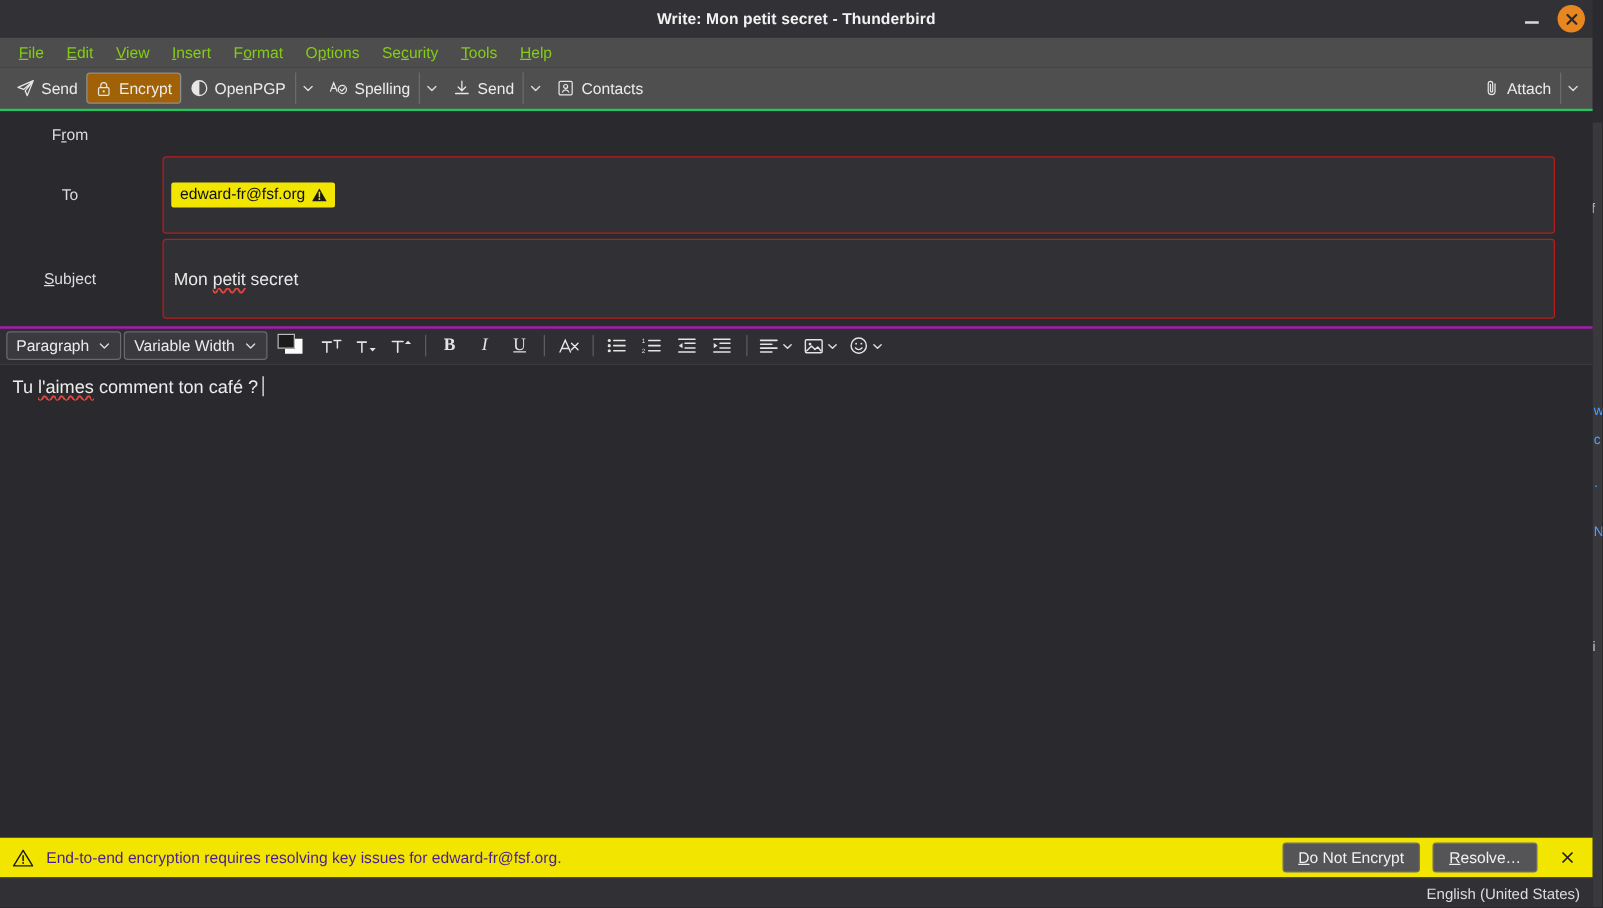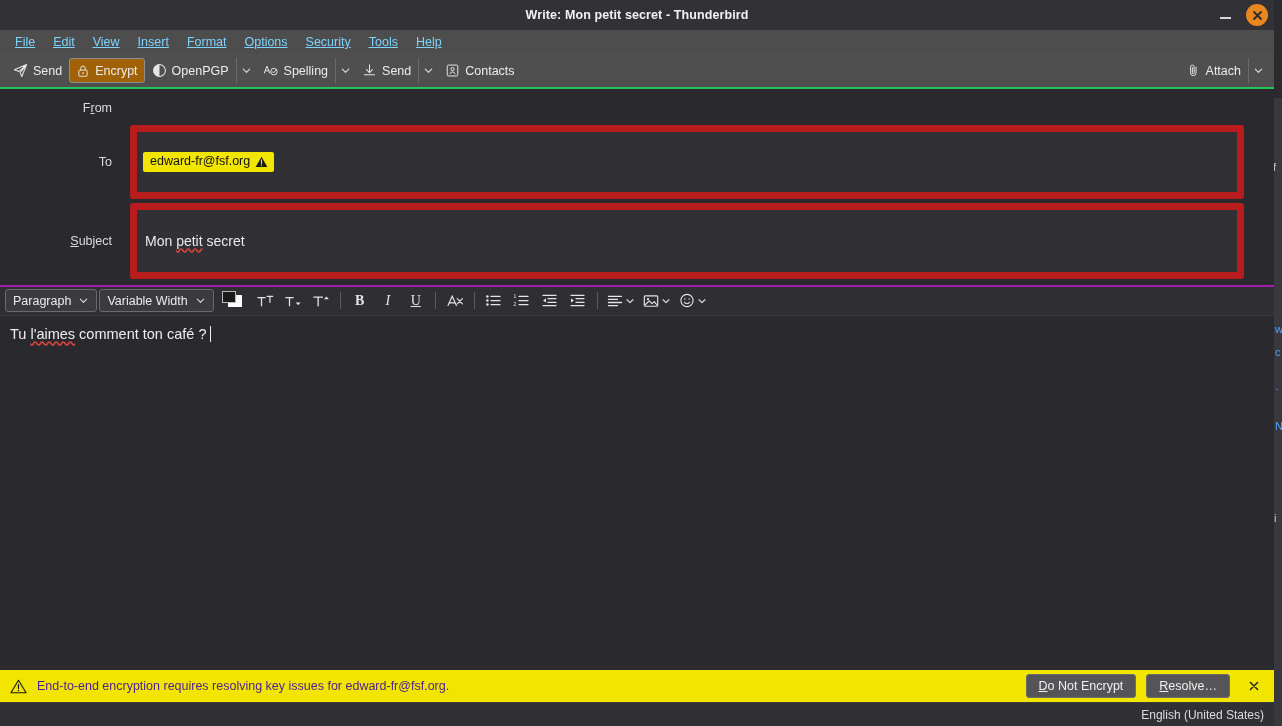--- a/index.html
+++ b/index.html
@@ -89,24 +89,23 @@
   .tb-close svg { display:block; }
 
   
   .menubar {
     height: 24px; flex: 0 0 24px;
     background: #4d4d4d;
     display: flex; align-items: center;
     padding-left: 6px;
   }
   .menu-item {
-    font-size: 12.5px; color: #7dd3fc;
+    font-size: 12.5px; color: #84cc16;
     padding: 2px 9px;
     white-space: nowrap;
-    text-decoration: underline;
   }
   .menu-item u { text-decoration: underline; }
 
   
   .toolbar {
     height: 35px; flex: 0 0 35px;
     background: #4f4f4f;
     display: flex; align-items: center;
     padding: 0 6px;
     border-bottom: 2px solid #22c55e;
@@ -142,21 +141,21 @@
     padding: 4px 14px 4px 0;
     flex: 0 0 auto;
   }
   .hrow {
     display: flex; align-items: center;
     min-height: 30px;
     padding: 2px 0;
   }
   .hlabel {
     width: 130px; flex: 0 0 130px;
-    text-align: right;
+    text-align: center;
     padding-right: 18px;
     font-size: 12.5px;
     color: #dcdcdc;
     white-space: nowrap;
   }
   .hlabel u { text-decoration: underline; }
 
   .from-line {
     display: flex; align-items: center; gap: 8px;
     font-size: 12.5px; color: #e8e8e8;
@@ -169,21 +168,21 @@
   .vsep { color: #777; padding: 0 6px; }
   .cc-btn, .bcc-btn {
     font-size: 12.5px; color: #e0e0e0; padding: 2px 8px; border-radius: 3px;
   }
   .more-btn { color: #e0e0e0; font-size: 15px; padding: 0 6px; }
 
   .field-box {
     flex: 1 1 auto;
     min-height: 26px;
     background: #313135;
-    border: 7px solid #b91c1c;
+    border: 1px solid #b91c1c;
     border-radius: 3px;
     display: flex; align-items: center;
     padding: 20px 6px;
     margin-right: 16px;
   }
   .to-box { min-height: 27px; }
   .pill {
     display: inline-flex; align-items: center; gap: 5px;
     background: #f2e600;
     color: #111;

